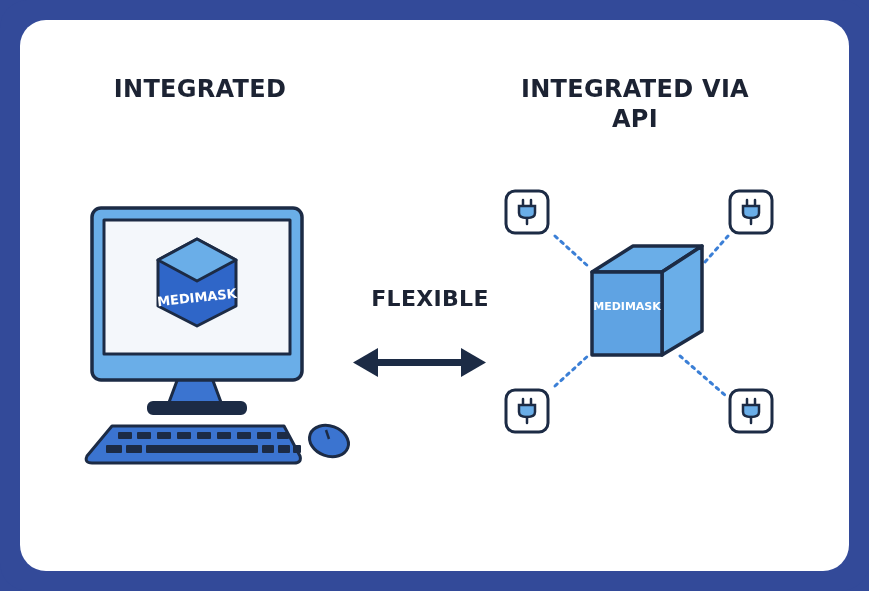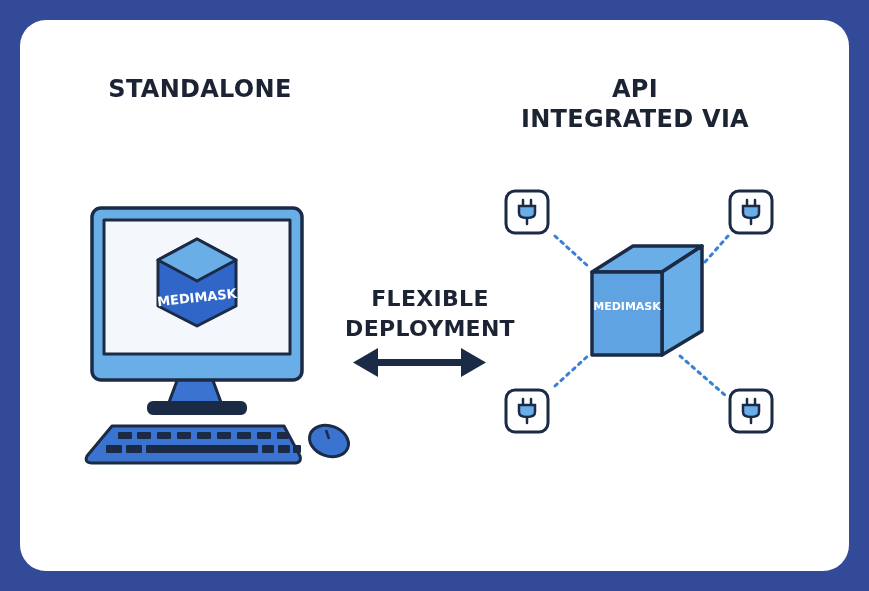--- a/index.html
+++ b/index.html
@@ -12,29 +12,28 @@
   .t-mid { left:325px; top:284px; width:210px; font-size:22px; line-height:30px; }
   svg { position:absolute; left:0; top:0; }
 </style>
 </head>
 <body>
 
 <div class="frame"></div>
 <div class="panel"></div>
 
 <div class="title t-left">
-  <div>STANDALONE</div>
+  <div>INTEGRATED</div>
 </div>
 <div class="title t-right">
+  <div>INTEGRATED VIA</div>
   <div>API</div>
-  <div>INTEGRATED VIA</div>
 </div>
 <div class="title t-mid">
   <div>FLEXIBLE</div>
-  <div>DEPLOYMENT</div>
 </div>
 
 <svg width="869" height="591" viewBox="0 0 869 591">
 
   <g stroke="#1c2b45" stroke-linejoin="round">
 
     <path d="M178 378 L168 405 L222 405 L212 378 Z" fill="#3b74d0" stroke-width="3"></path>
     <rect x="148" y="402" width="98" height="12" rx="5" fill="#1c2b45" stroke-width="2"></rect>
 
     <rect x="92" y="208" width="210" height="172" rx="9" fill="#6aaee8" stroke-width="3.5"></rect>

